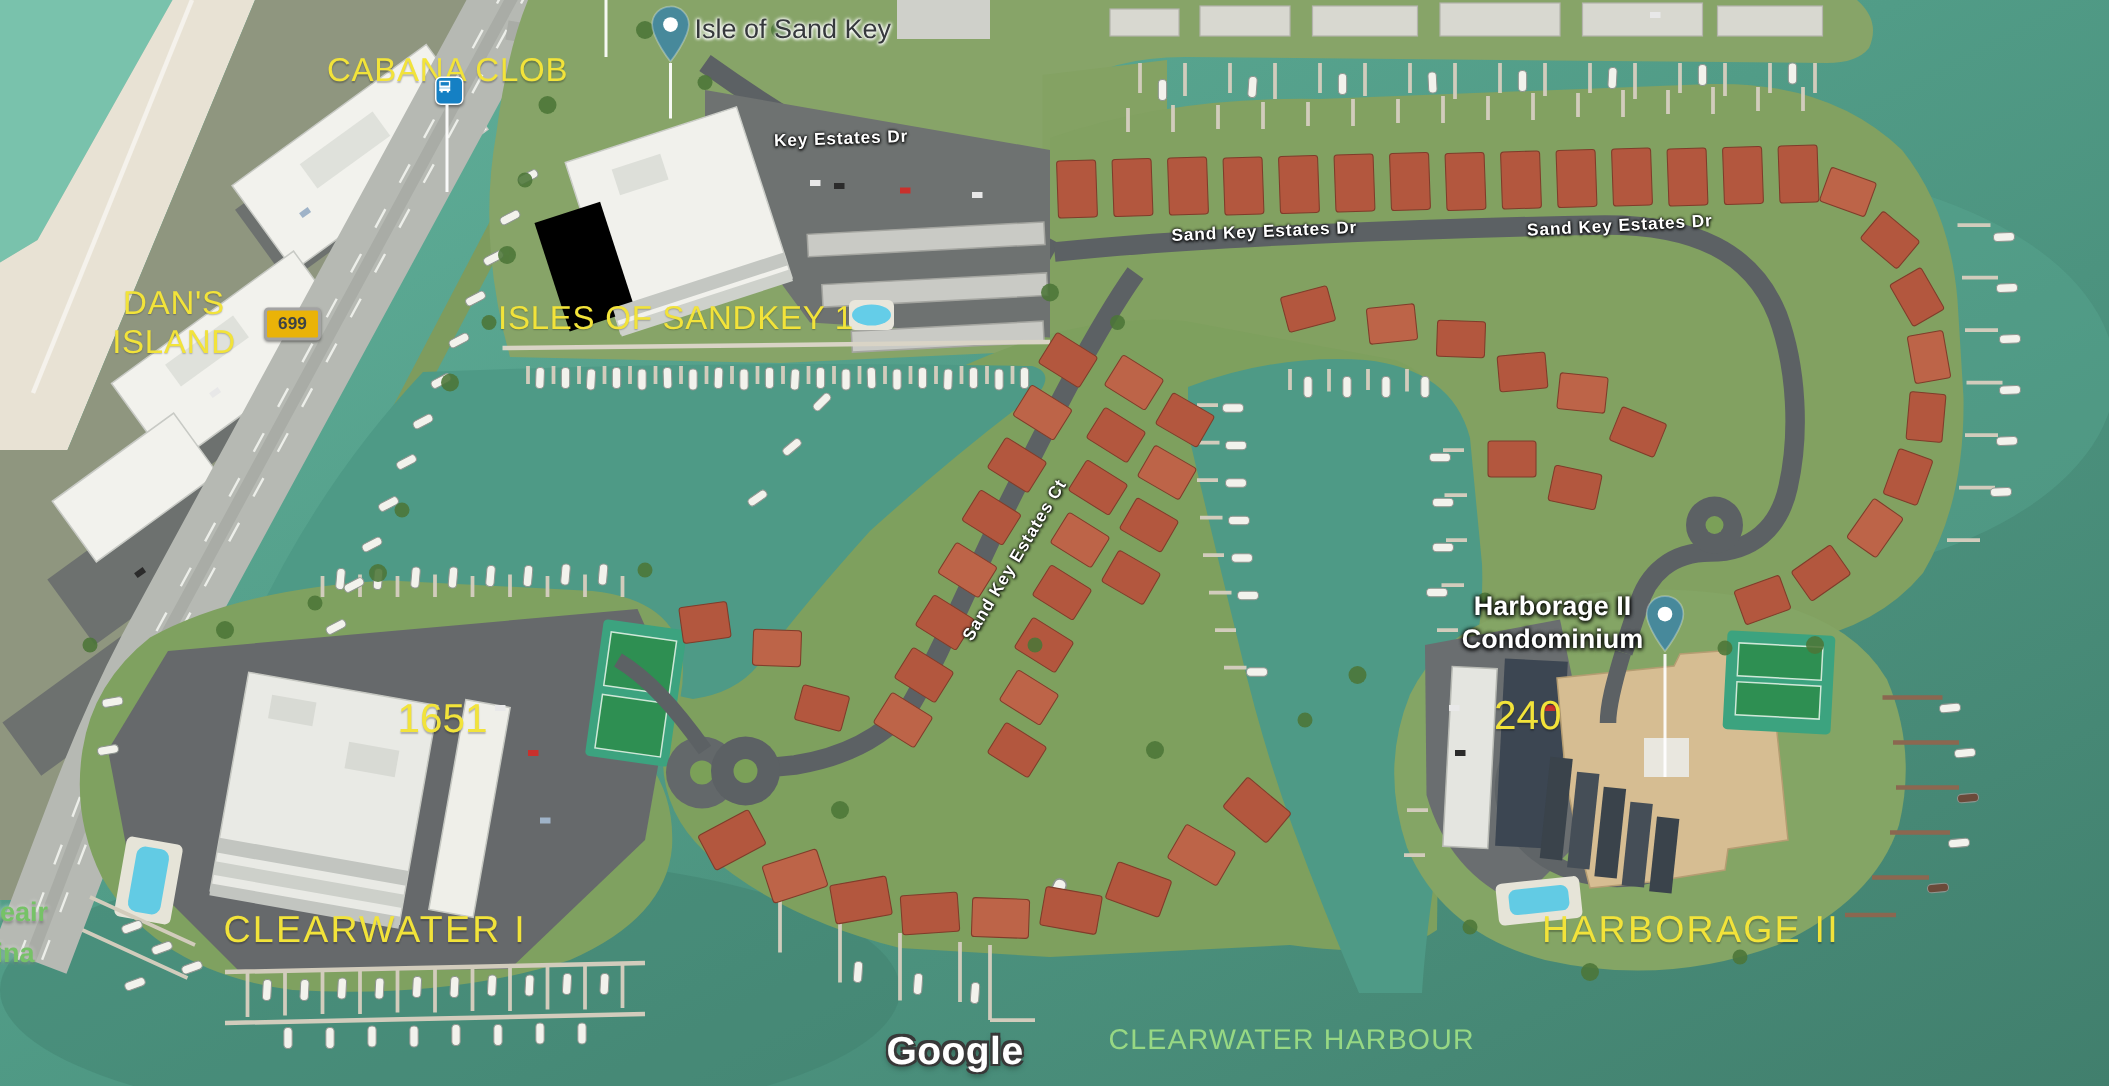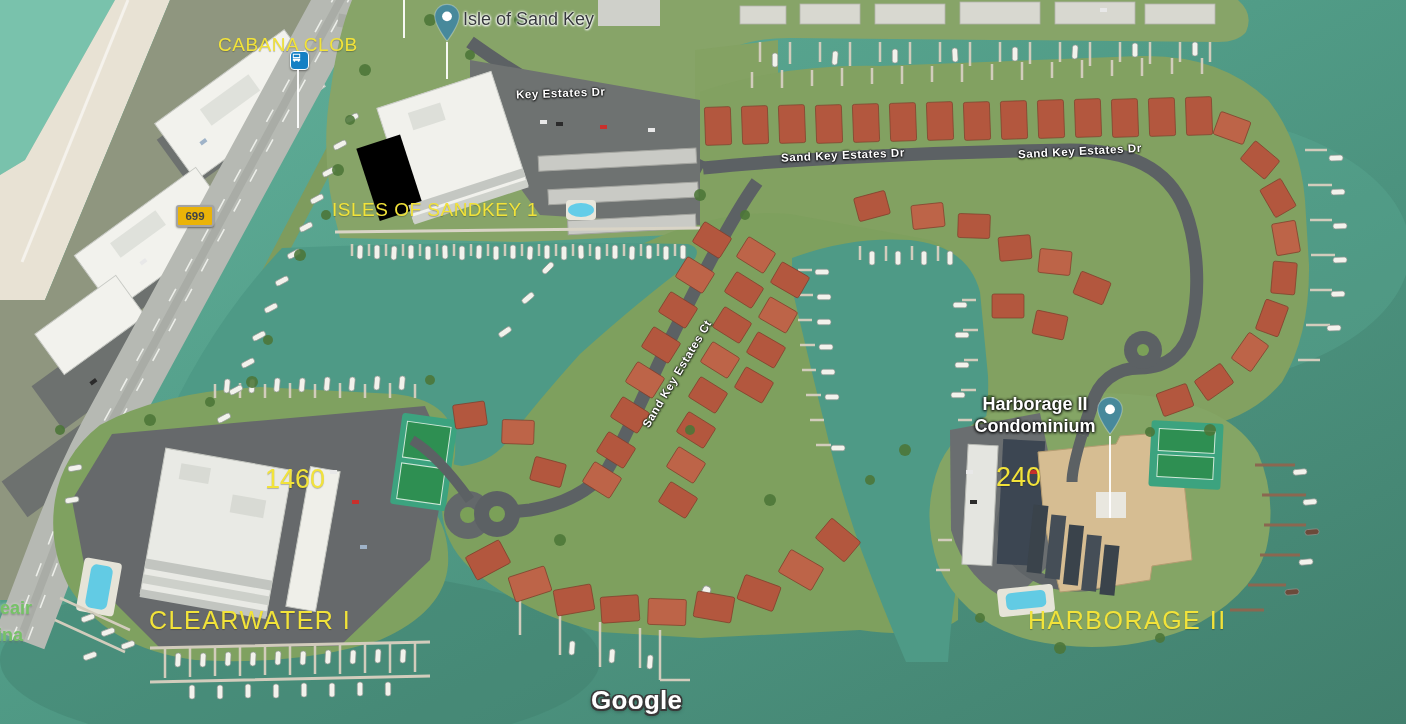--- a/index.html
+++ b/index.html
@@ -1,21 +1,21 @@
 <!DOCTYPE html>
 <html><head>
 <meta charset="utf-8">
 <style>
   html,body{margin:0;padding:0;background:#2e6b5c;}
   .stage{position:relative;width:1406px;height:724px;overflow:hidden;
          font-family:"Liberation Sans",sans-serif;}
   .stage svg{position:absolute;left:0;top:0;}
   .lbl{position:absolute;white-space:pre-line;pointer-events:auto;line-height:1.2;}
   .yellow{color:#f2e33a;text-shadow:0 1px 1px rgba(0,0,0,.25);}
-  .y-sm{font-size:19px;letter-spacing:.5px;}
+  .y-sm{font-size:22px;letter-spacing:.5px;}
   .y-num{font-size:27px;}
   .y-cap{font-size:25px;letter-spacing:1.5px;}
   .green-big{color:#8bcc79;font-size:20px;text-align:center;line-height:1.32;letter-spacing:.5px;}
   .green-water{color:#97d884;font-size:19px;letter-spacing:.8px;}
   .green-marina{color:#76c267;font-size:18px;font-weight:bold;line-height:1.5;
     text-shadow:0 0 3px rgba(255,255,255,.7),0 1px 2px rgba(0,0,0,.45);}
   .street{color:#fff;font-size:11.5px;font-weight:bold;letter-spacing:.6px;
     text-shadow:0 0 2px rgba(0,0,0,.95),0 0 2px rgba(0,0,0,.9),0 1px 2px rgba(0,0,0,.8);}
   .place-dark{color:#36393c;font-size:18px;font-weight:normal;
     text-shadow:0 0 3px #fff,0 0 3px #fff,0 0 2px #fff,0 1px 2px rgba(255,255,255,.9);}
@@ -477,42 +477,45 @@
 <div class="lbl place-dark" style="left:463px;top:9px;">Isle of Sand Key</div>
 
 <div class="lbl street" style="left:516px;top:87px;transform:rotate(-2deg);">Key Estates Dr</div>
 
 <div class="lbl street" style="left:781px;top:149px;transform:rotate(-2.5deg);">Sand Key Estates Dr</div>
 
 <div class="lbl street" style="left:1018px;top:145px;transform:rotate(-3deg);">Sand Key Estates Dr</div>
 
 <div class="lbl street" style="left:646px;top:420px;transform:rotate(-59deg);transform-origin:0 50%;">Sand Key Estates Ct</div>
 
+<div class="lbl yellow y-sm" style="left:58px;top:189px;width:116px;text-align:center;line-height:1.18;">DAN'S
+ISLAND</div>
 
 <div class="route-badge" style="left:176px;top:205px;">699</div>
 
 <div class="lbl yellow y-sm" style="left:332px;top:199px;">ISLES OF SANDKEY 1</div>
 
 <div class="pin" style="left:1096px;top:396px;">
   <svg width="28" height="40" viewBox="0 0 24 34">
     <path d="M12 1C6 1 1.5 5.6 1.5 11.3c0 7.8 10.5 21.2 10.5 21.2s10.5-13.4 10.5-21.2C22.5 5.6 18 1 12 1z" fill="#47899b" stroke="rgba(255,255,255,.3)"></path>
     <circle cx="12" cy="11.3" r="4.2" fill="#fff"></circle>
   </svg>
 </div>
 <div class="callout" style="left:1109px;top:436px;height:82px;"></div>
 <div class="lbl place-light" style="left:962px;top:394px;width:146px;">Harborage II
 Condominium</div>
 
 <div class="lbl yellow y-num" style="left:996px;top:461px;">240</div>
 
-<div class="lbl yellow y-num" style="left:265px;top:463px;">1460</div>
+<div class="lbl yellow y-num" style="left:265px;top:463px;">1651</div>
 
 <div class="lbl yellow y-cap" style="left:149px;top:605px;">CLEARWATER I</div>
 
 <div class="lbl yellow y-cap" style="left:1028px;top:605px;">HARBORAGE II</div>
 
 <div class="lbl green-marina" style="left:-10px;top:595px;">lleair
 rina</div>
 
+<div class="lbl green-water" style="left:739px;top:683px;">CLEARWATER HARBOUR</div>
 
 <div class="lbl google-logo" style="left:591px;top:685px;">Google</div>
 
 </div>
 
 </body></html>

